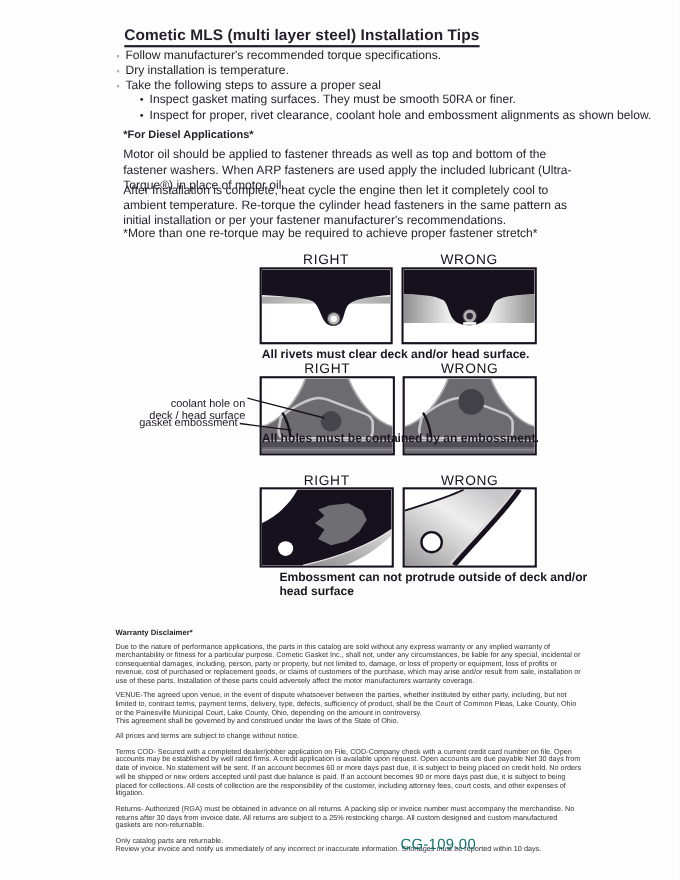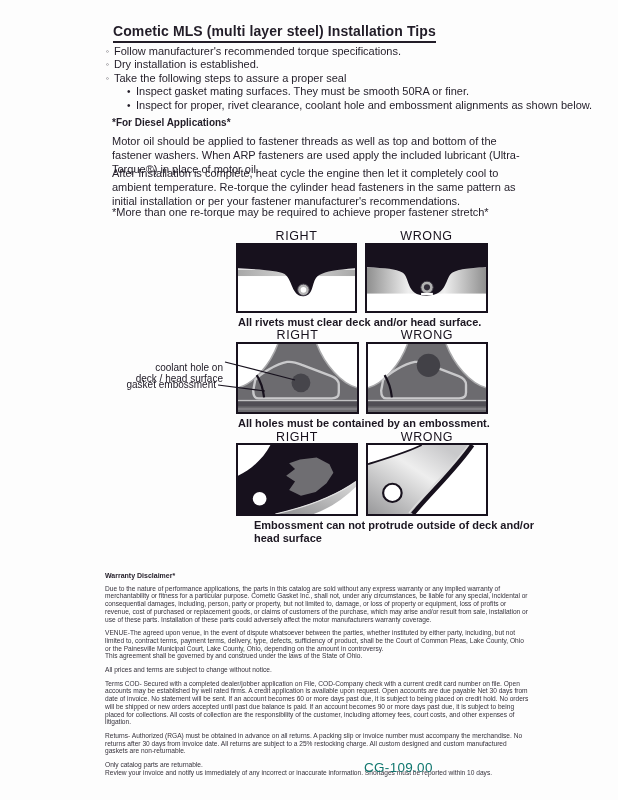--- a/index.html
+++ b/index.html
@@ -42,21 +42,21 @@
 
   <div class="abs doc-title">Cometic MLS (multi layer steel) Installation Tips</div>
 
   <div class="abs tips">
     <div class="tip">
       <span class="b1">◦</span>
       <span>Follow manufacturer's recommended torque specifications.</span>
     </div>
     <div class="tip">
       <span class="b1">◦</span>
-      <span>Dry installation is established.</span>
+      <span>Dry installation is temperature.</span>
     </div>
     <div class="tip">
       <span class="b1">◦</span>
       <span>Take the following steps to assure a proper seal</span>
     </div>
     <div class="tip sub">
       <span class="b1">•</span>
       <span>Inspect gasket mating surfaces.  They must be smooth 50RA or finer.</span>
     </div>
     <div class="tip sub">
@@ -147,21 +147,21 @@
       <rect x="0" y="57.5" width="121" height="1.6" fill="#c2c2c4"></rect>
       <rect x="0" y="59.1" width="121" height="5.4" fill="#504e55"></rect>
       <rect x="0" y="64.5" width="121" height="5.5" fill="#6c6b6f"></rect>
       <rect x="0" y="66.4" width="121" height="1" fill="#98979c"></rect>
       <path d="M19,56 C15,56 13.5,52.5 13.5,48 L15.5,37 C21,30.5 37,20.5 48,18.5 C52,17.8 57,19 63,21.5 L93,33 C98,35 100.5,38 100.5,42 L100.5,50 C100.5,54 97.5,56 93.5,56 Z" fill="none" stroke="#c9c9cb" stroke-width="2.4"></path>
       <path d="M17,32 C21.5,39 23.5,46 24.5,55" stroke="#17111d" stroke-width="2.2" fill="none"></path>
       <circle cx="62" cy="22" r="12" fill="#424147"></circle>
     </svg>
   </div>
 
-  <div class="abs dcaption" style="left:238px;top:393px;margin-top:24px;">All holes must be contained by an embossment.</div>
+  <div class="abs dcaption" style="left:238px;top:393px;">All holes must be contained by an embossment.</div>
 
   <svg class="abs leader" style="left:210px;top:355px;" width="100" height="45">
     <line x1="15" y1="7" x2="85" y2="25" stroke="#17111d" stroke-width="1.2"></line>
     <line x1="8" y1="30" x2="55" y2="36" stroke="#17111d" stroke-width="1.2"></line>
   </svg>
 
   <div class="abs dlabel" style="left:236px;top:430px;width:122px;">RIGHT</div>
   <div class="abs dlabel" style="left:366px;top:430px;width:122px;">WRONG</div>
 
   <div class="abs dbox" style="left:236px;top:443px;width:122px;height:73px;">

